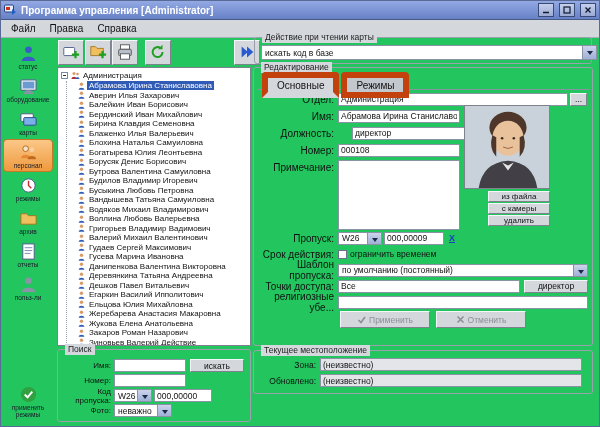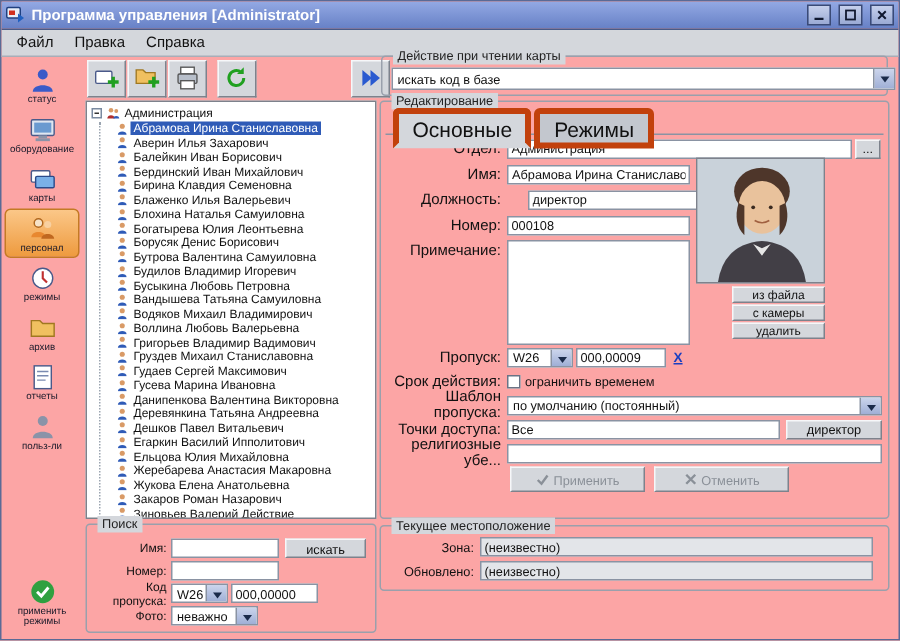--- a/index.html
+++ b/index.html
@@ -1,18 +1,18 @@
 <!DOCTYPE html>
 <html><head>
 <meta charset="utf-8">
 <style>
 *{margin:0;padding:0;box-sizing:border-box}
 html,body{width:600px;height:427px}
 body{font-family:"Liberation Sans",sans-serif;background:#9aa2b0;position:relative;font-size:9px;color:#111}
-.window{position:absolute;inset:0;background:#fca5a5;border:1px solid #5a6a96;overflow:hidden}
+.window{position:absolute;inset:0;background:#22c55e;border:1px solid #5a6a96;overflow:hidden}
 
 .titlebar{position:absolute;left:0;top:0;right:0;height:19px;background:linear-gradient(180deg,#93a9e4,#6781c6);display:flex;align-items:center;gap:4px;padding:0 3px;border-bottom:1px solid #4a5a86}
 .title-text{flex:1;color:#fff;font-size:10px;font-weight:bold;white-space:nowrap;overflow:hidden}
 .win-btn{width:16px;height:14px;background:linear-gradient(#c6d0ec,#9aaad4);border:1px solid #3a4a76;display:flex;align-items:center;justify-content:center;margin-left:1px}
 .win-btn svg{width:8px;height:8px}
 
 .menubar{position:absolute;left:0;top:19px;right:0;height:18px;background:#d4d7dc;border-bottom:1px solid #a8aeb8;display:flex;align-items:center;padding:0 3px;font-size:10px}
 .menu-item{padding:14px 7px;cursor:default}
 
 .sidebar{position:absolute;left:0;top:37px;width:54px;bottom:0;display:flex;flex-direction:column;align-items:center;padding-top:2px}
@@ -51,21 +51,21 @@
 .tree-row svg{flex:0 0 auto}
 .tree-row span{padding:0 2px;line-height:9px}
 .tree-row.selected span{background:#2f5bb7;color:#fff}
 
 .search-panel{left:56px;top:348px;width:194px;height:73px}
 .srow{position:absolute;left:3px;right:3px;display:flex;align-items:center;height:13px}
 .slabel{width:53px;text-align:right;font-size:8px;padding-right:3px;flex:0 0 auto}
 
 .editor-panel{left:252px;top:66px;width:340px;height:279px}
 .tabs{position:absolute;top:4px;left:8px;display:flex;z-index:2}
-.tab{font-size:14px;padding:2px 9px 1px;background:#c3c7ce;border:4px solid #c2410c;border-radius:4px 4px 0 0;margin-right:2px}
+.tab{font-size:10px;padding:2px 9px 1px;background:#c3c7ce;border:6px solid #c2410c;border-radius:4px 4px 0 0;margin-right:2px}
 .tab.selected{background:#d4d7dc;border-bottom-color:#d4d7dc}
 .tab-sep{position:absolute;left:3px;right:3px;top:21px;border-top:1px solid #8a93a3}
 .erow{position:absolute;left:0;display:flex;align-items:center;height:14px}
 .elabel{width:84px;text-align:right;font-size:10px;padding-right:4px;flex:0 0 auto}
 .note-area{position:absolute;left:84px;top:92px;width:122px;height:70px;background:#fff;border:1px solid #8a93a3;font-family:inherit;font-size:8.5px;resize:none}
 .photo{position:absolute;left:210px;top:37px;width:86px;height:84px;border:1px solid #7d828c;background:#c9d2da}
 .photo svg{display:block;width:100%;height:100%}
 .photo-btn{position:absolute;left:234px;width:62px;height:11px;font-size:8px}
 .x-link{color:#1a3ec0;font-weight:bold;font-size:9px;text-decoration:underline;margin-left:5px}
 .action-btn{position:absolute;top:243px;width:90px;height:17px}
@@ -360,21 +360,21 @@
             <path d="M0.6 7.8C0.6 5 6.4 5 6.4 7.8Z" fill="#2f5bb7"></path>
           </svg>
           <span>Григорьев Владимир Вадимович</span>
         </div>
 
         <div class="tree-row">
           <svg width="7" height="8" viewBox="0 0 7 8">
             <circle cx="3.5" cy="2.2" r="1.7" fill="#d99a66"></circle>
             <path d="M0.6 7.8C0.6 5 6.4 5 6.4 7.8Z" fill="#2f5bb7"></path>
           </svg>
-          <span>Груздев Михаил Станиславовна</span>
+          <span>Валерий Михаил Валентинович</span>
         </div>
 
         <div class="tree-row">
           <svg width="7" height="8" viewBox="0 0 7 8">
             <circle cx="3.5" cy="2.2" r="1.7" fill="#d99a66"></circle>
             <path d="M0.6 7.8C0.6 5 6.4 5 6.4 7.8Z" fill="#2f5bb7"></path>
           </svg>
           <span>Гудаев Сергей Максимович</span>
         </div>
 

